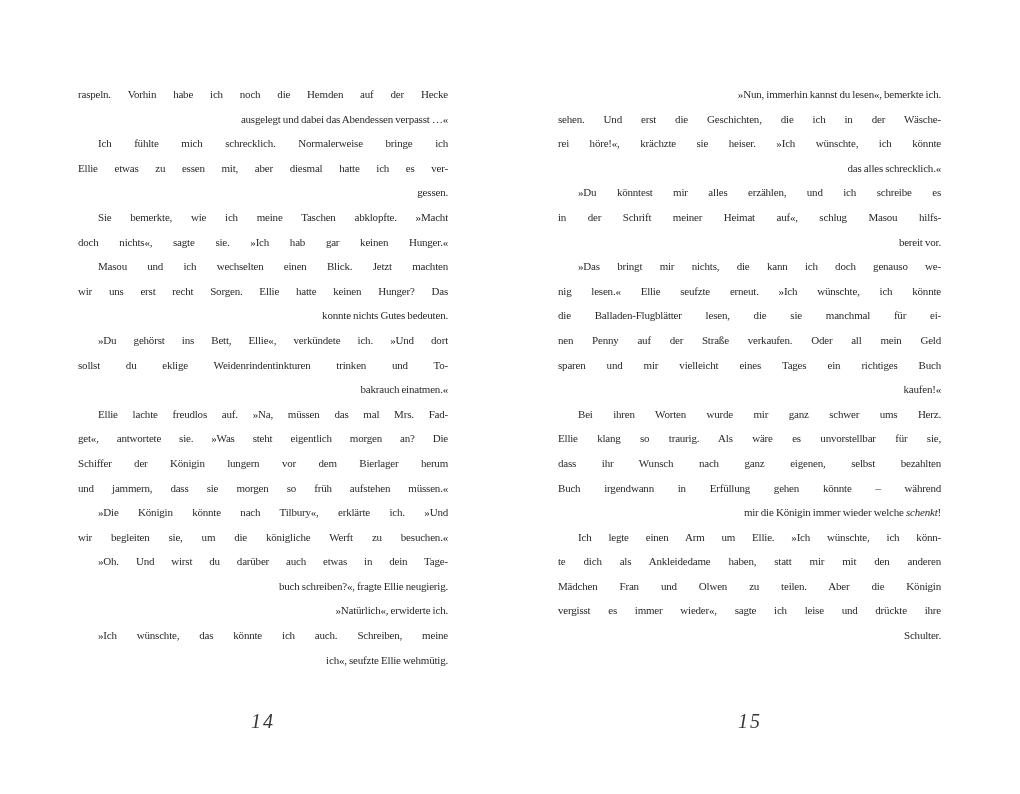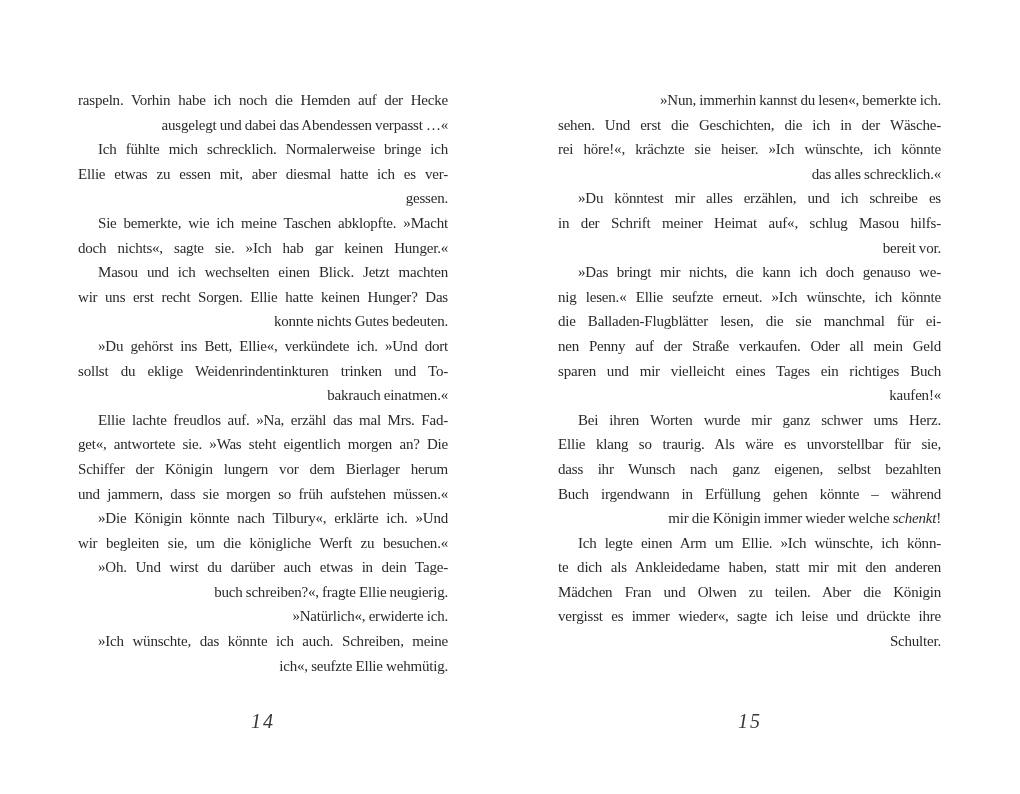--- a/index.html
+++ b/index.html
@@ -11,22 +11,22 @@
     position: relative;
     width: 1020px;
     height: 794px;
     background: #ffffff;
     overflow: hidden;
     font-family: "Liberation Serif", "DejaVu Serif", serif;
     color: #2c2a28;
   }
   .text-col {
     position: absolute;
-    top: 88px;
-    font-size: 15px;
+    top: 82px;
+    font-size: 11px;
     letter-spacing: -0.2px;
     word-spacing: -0.3px;
   }
   .text-col.left  { left: 78px;  width: 370px; }
   .text-col.right { left: 558px; width: 383px; }
   .line {
     height: 24.6px;
     line-height: 24.6px;
     overflow: hidden;
     white-space: normal;
@@ -65,21 +65,21 @@
         <div class="line just"><span>Ellie etwas zu essen mit, aber diesmal hatte ich es ver-</span></div>
         <div class="line"><span>gessen.</span></div>
         <div class="line just indent"><span>Sie bemerkte, wie ich meine Taschen abklopfte. »Macht</span></div>
         <div class="line just"><span>doch nichts«, sagte sie. »Ich hab gar keinen Hunger.«</span></div>
         <div class="line just indent"><span>Masou und ich wechselten einen Blick. Jetzt machten</span></div>
         <div class="line just"><span>wir uns erst recht Sorgen. Ellie hatte keinen Hunger? Das</span></div>
         <div class="line"><span>konnte nichts Gutes bedeuten.</span></div>
         <div class="line just indent"><span>»Du gehörst ins Bett, Ellie«, verkündete ich. »Und dort</span></div>
         <div class="line just"><span>sollst du eklige Weidenrindentinkturen trinken und To-</span></div>
         <div class="line"><span>bakrauch einatmen.«</span></div>
-        <div class="line just indent"><span>Ellie lachte freudlos auf. »Na, erzähl das mal Mrs. Fad-</span></div>
+        <div class="line just indent"><span>Ellie lachte freudlos auf. »Na, müssen das mal Mrs. Fad-</span></div>
         <div class="line just"><span>get«, antwortete sie. »Was steht eigentlich morgen an? Die</span></div>
         <div class="line just"><span>Schiffer der Königin lungern vor dem Bierlager herum</span></div>
         <div class="line just"><span>und jammern, dass sie morgen so früh aufstehen müssen.«</span></div>
         <div class="line just indent"><span>»Die Königin könnte nach Tilbury«, erklärte ich. »Und</span></div>
         <div class="line just"><span>wir begleiten sie, um die königliche Werft zu besuchen.«</span></div>
         <div class="line just indent"><span>»Oh. Und wirst du darüber auch etwas in dein Tage-</span></div>
         <div class="line"><span>buch schreiben?«, fragte Ellie neugierig.</span></div>
         <div class="line indent"><span>»Natürlich«, erwiderte ich.</span></div>
         <div class="line just indent"><span>»Ich wünschte, das könnte ich auch. Schreiben, meine</span></div>
         <div class="line"><span>ich«, seufzte Ellie wehmütig.</span></div>

